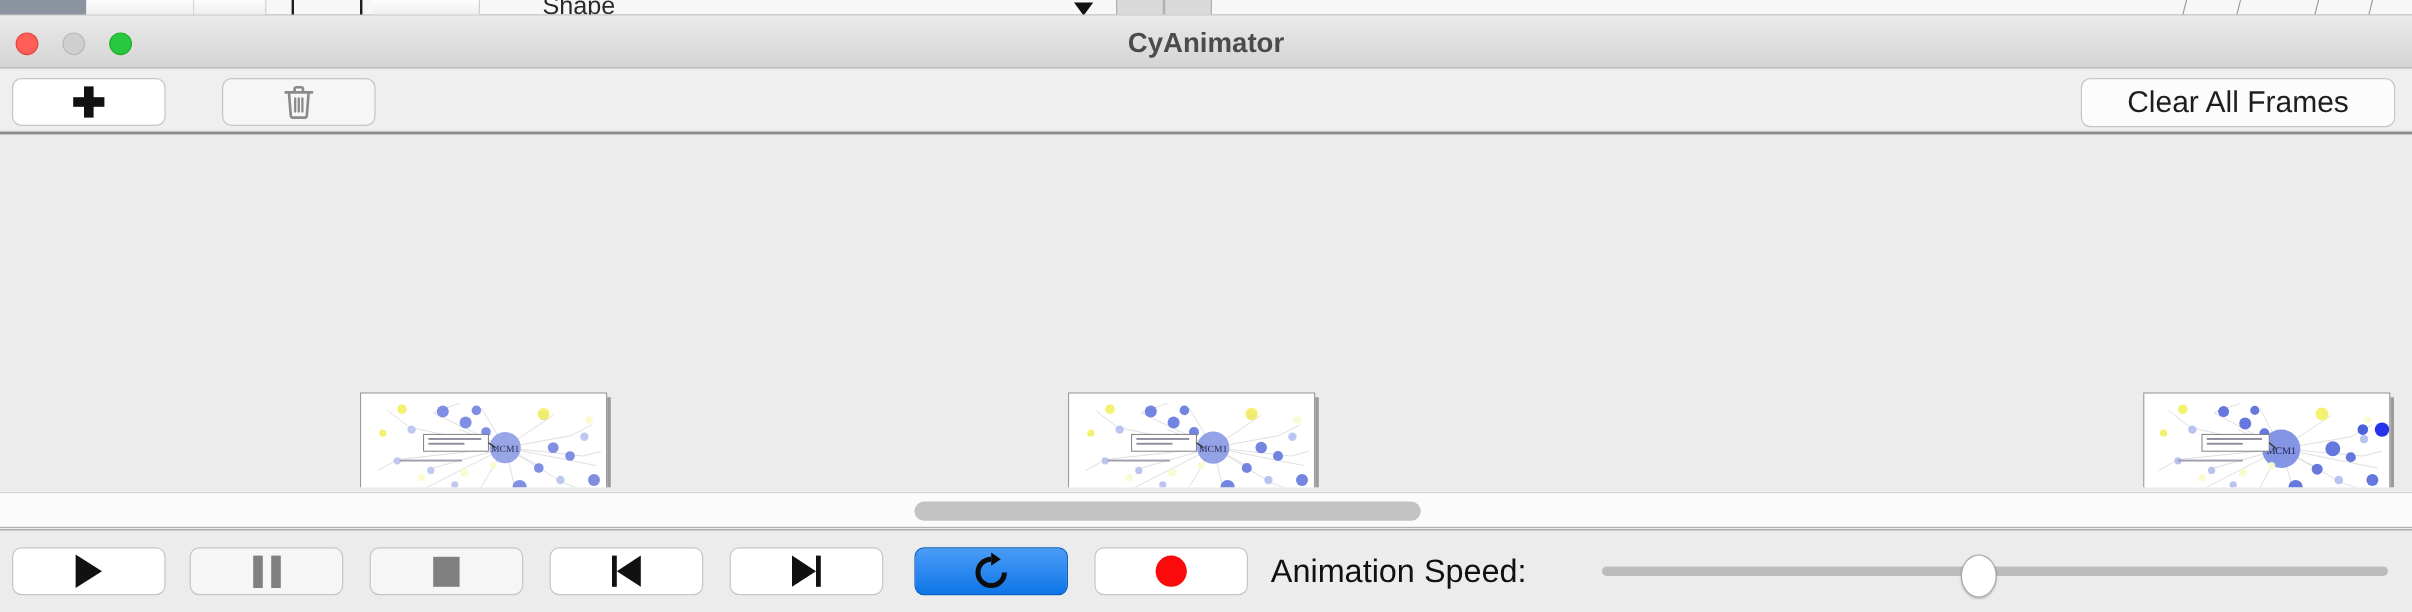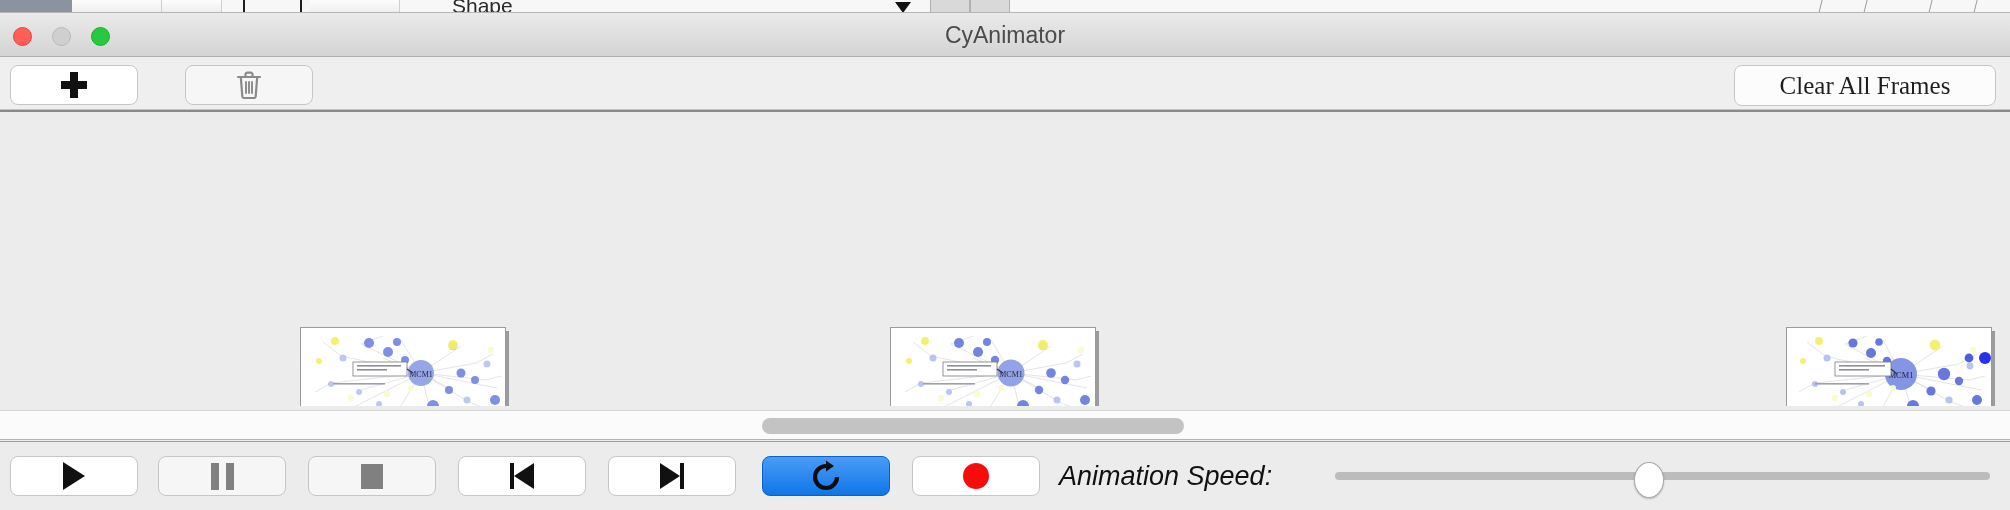--- a/index.html
+++ b/index.html
@@ -78,20 +78,21 @@
     transform: skewX(-14deg);
   }
 
   
   .titlebar {
     position: absolute;
     left: 0; top: 13px;
     width: 2010px; height: 44px;
     background: linear-gradient(#eaeaea, #d4d4d4);
     border-bottom: 1px solid #b0b0b0;
+    font-weight: bold;
   }
   .traffic {
     position: absolute;
     top: 14px;
     width: 19px; height: 19px;
     border-radius: 50%;
   }
   .tl-close  { left: 13px;  background: #ff5f57; border: 1px solid #e0443e; }
   .tl-min    { left: 52px;  background: #cfcfcf; border: 1px solid #b9b9b9; }
   .tl-max    { left: 91px;  background: #28c840; border: 1px solid #1dad2b; }
@@ -131,21 +132,21 @@
   }
   .tb-del {
     left: 185px; width: 128px; height: 40px;
     background: #f6f6f6;
   }
   .tb-clear {
     left: 1734px; width: 262px; height: 41px;
     background: #fcfcfc;
     font-size: 25px;
     color: #1e1e1e;
-    font-family: Liberation Serif, serif;
+    font-family: Liberation Sans, sans-serif;
   }
   .plus-icon {
     position: relative;
     width: 26px; height: 26px;
   }
   .plus-icon::before, .plus-icon::after {
     content: "";
     position: absolute;
     background: #111;
   }
@@ -189,21 +190,20 @@
     cursor: default;
   }
 
   
   .playbar {
     position: absolute;
     left: 0; top: 441px;
     width: 2010px; height: 69px;
     background: #ececec;
     border-top: 1px solid #9f9f9f;
-    font-style: italic;
   }
   .pb-btn {
     position: absolute;
     top: 14px;
     height: 40px;
     border-radius: 8px;
     border: 1px solid #c6c6c6;
     display: flex;
     align-items: center;
     justify-content: center;

